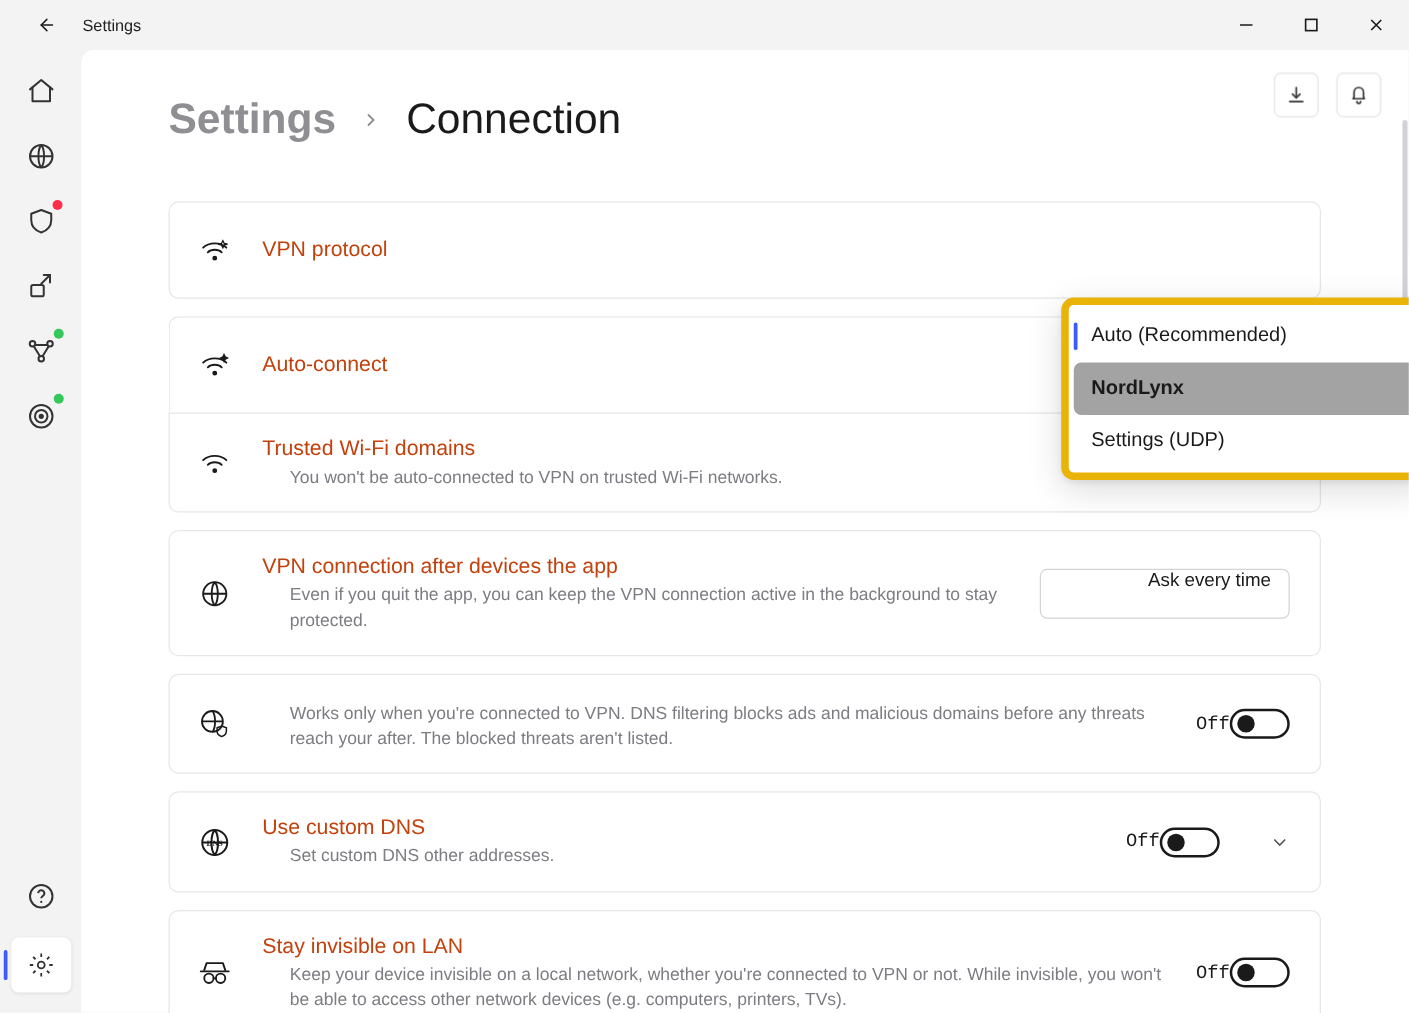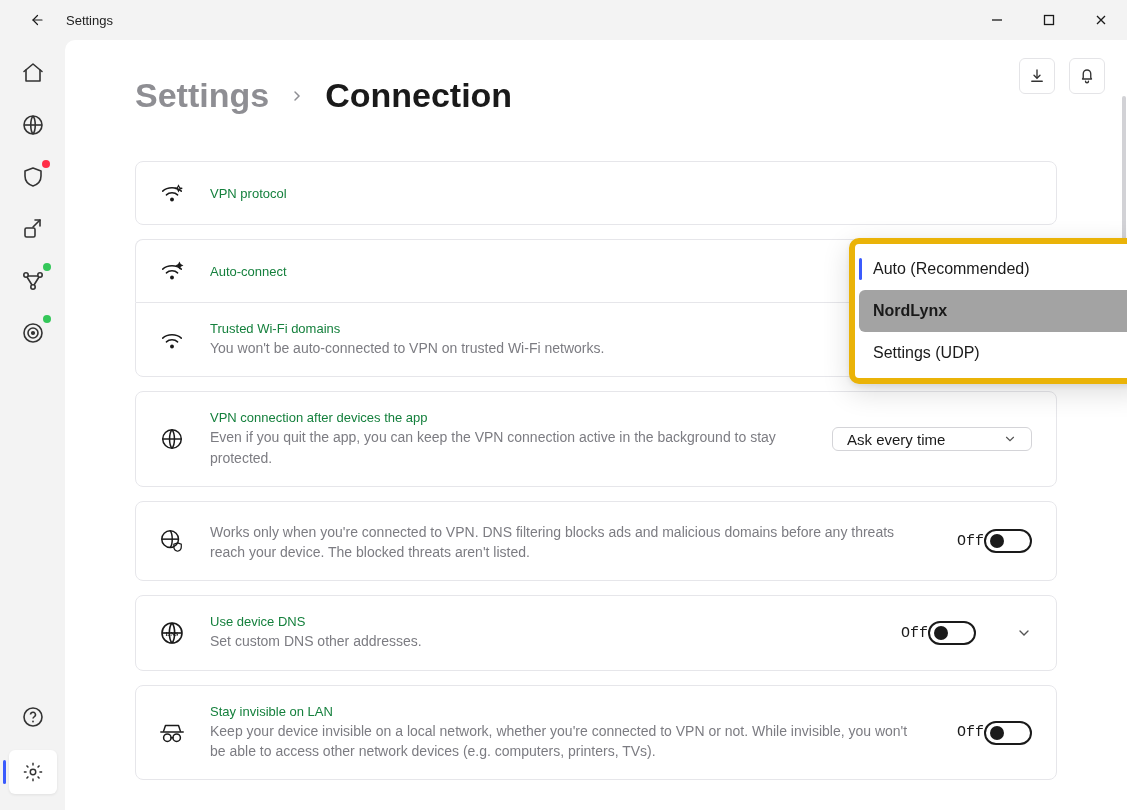--- a/index.html
+++ b/index.html
@@ -98,49 +98,50 @@
   .page {
     padding: 36px 70px 0 70px;
     height: 100%;
     overflow-y: auto;
   }
   .breadcrumb {
     display:flex; align-items:center; gap: 20px;
     margin-bottom: 46px;
   }
   .breadcrumb .parent { font-size: 34px; font-weight: 600; color: #8e8e93; }
-  .breadcrumb .current { font-size: 34px; font-weight: 700; color: #1a1a1a; }
+  .breadcrumb .current { font-size: 34px; font-weight: 400; color: #1a1a1a; }
   .breadcrumb .chev { color:#8e8e93; }
 
   .card {
     border: 1px solid #e6e6ea;
     border-radius: 8px;
     padding: 18px 24px 18px 20px;
     display: flex;
     align-items: center;
     gap: 22px;
     margin-bottom: 14px;
     background: #fff;
     position: relative;
   }
   .card .ic { width: 32px; display:flex; justify-content:center; flex-shrink:0; }
   .card .texts { flex: 1; min-width: 0; }
-  .card .title { font-size: 13px; font-weight: 400; color: #15803d; }
-  .card .desc { font-size: 14px; color: #7c7c82; margin-top: 2px; line-height: 1.45; max-width: 700px; }
+  .card .title { font-size: 17px; font-weight: 400; color: #c2410c; }
+  .card .desc { font-size: 14px; color: #7c7c82; margin-top: 2px; line-height: 1.45; max-width: 700px; margin-left: 22px; }
 
   .select-btn {
-    height: 24px;
+    height: 40px;
     padding: 0 14px;
     border: 1px solid #d4d4d8;
     border-radius: 6px;
     background: #fff;
-    display: flex; align-items: center; gap: 40px;
+    display: flex; align-items: flex-end; gap: 40px;
     font-size: 15px; color: #1a1a1a;
     min-width: 200px;
     justify-content: space-between;
+    flex-direction: column;
   }
   .select-btn.small { min-width: 90px; gap: 24px; }
 
   .toggle-block { display:flex; align-items:center; gap:0;font-family:Liberation Mono, monospace; }
   .toggle-label { font-size: 15px; color: #1a1a1a; }
   .toggle {
     width: 48px; height: 24px; border-radius: 14px;
     border: 2px solid #1a1a1a; background: #fff;
     position: relative;
   }
@@ -378,41 +379,41 @@
       <div class="card">
         <div class="ic">
           <svg width="26" height="26" viewBox="0 0 28 28" fill="none" stroke="#1a1a1a" stroke-width="1.6">
               <circle cx="12" cy="12" r="9"></circle>
               <path d="M3 12h18"></path>
               <path d="M12 3c3 3.5 3 14.5 0 18"></path>
               <path d="M20 16l4 1.5v3c0 2.5-2 4-4 4.5-2-.5-4-2-4-4.5v-3L20 16z" stroke-width="1.3"></path>
             </svg>
         </div>
         <div class="texts">
-          <div class="desc">Works only when you're connected to VPN. DNS filtering blocks ads and malicious domains before any threats reach your device. The blocked threats aren't listed.</div>
+          <div class="desc">Works only when you're connected to VPN. DNS filtering blocks ads and malicious domains before any threats reach your after. The blocked threats aren't listed.</div>
         </div>
         <div class="toggle-block">
           <div class="toggle-label">Off</div>
           <div class="toggle">
               <div class="knob"></div>
             </div>
         </div>
       </div>
 
       <div class="card">
         <div class="ic">
           <svg width="28" height="28" viewBox="0 0 28 28" fill="none" stroke="#1a1a1a" stroke-width="1.6">
               <circle cx="14" cy="14" r="10"></circle>
               <path d="M4 14h20"></path>
               <path d="M14 4c3.5 4 3.5 16 0 20M14 4c-3.5 4-3.5 16 0 20"></path>
               <text x="14" y="17" font-size="6.5" text-anchor="middle" fill="#1a1a1a" font-family="Segoe UI" font-weight="600" stroke="none">DNS</text>
             </svg>
         </div>
         <div class="texts">
-          <div class="title">Use device DNS</div>
+          <div class="title">Use custom DNS</div>
           <div class="desc">Set custom DNS other addresses.</div>
         </div>
         <div class="toggle-block">
           <div class="toggle-label">Off</div>
           <div class="toggle">
               <div class="knob"></div>
             </div>
         </div>
         <div class="expand-chevron">
           <svg width="16" height="16" viewBox="0 0 24 24" fill="none" stroke="#555" stroke-width="2" stroke-linecap="round">

